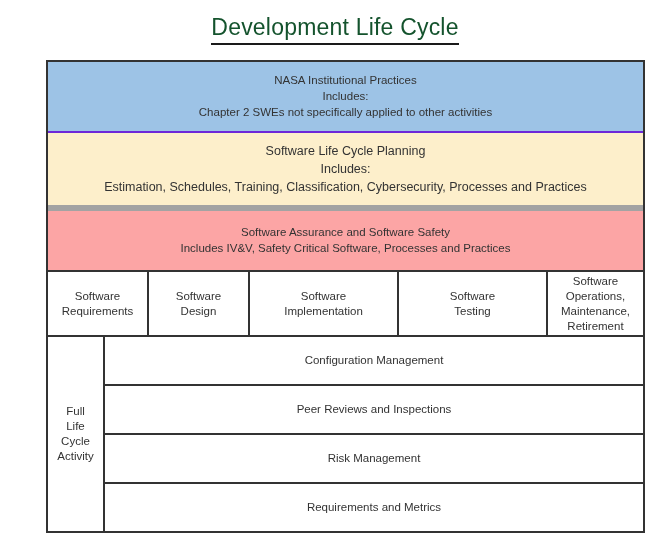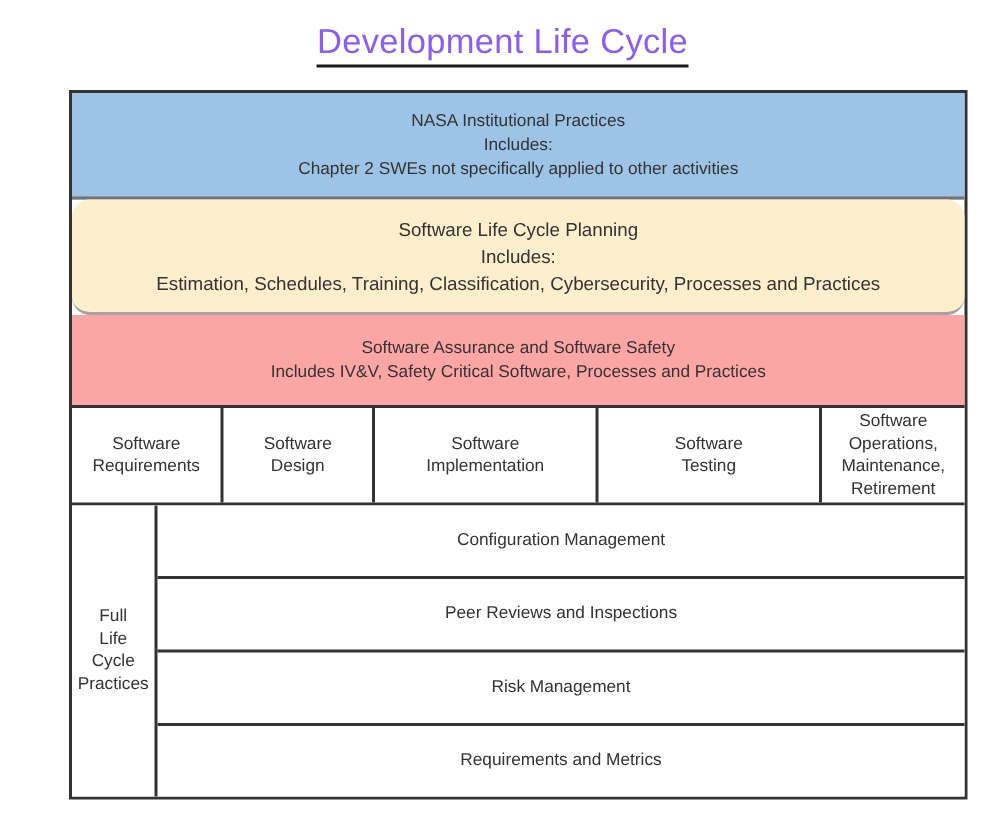--- a/index.html
+++ b/index.html
@@ -26,21 +26,21 @@
     position: absolute;
     left: 0;
     top: 14px;
     width: 670px;
     text-align: center;
   }
   .title {
     display: inline-block;
     font-size: 23px;
     font-weight: 400;
-    color: #8b5cf6;
+    color: #14532d;
     letter-spacing: 0.2px;
     border-bottom: 2px solid #1a1a1a;
     padding-bottom: 1px;
     line-height: 1.2;
   }
 
   
   .diagram {
     position: absolute;
     left: 46px;
@@ -66,29 +66,28 @@
   .band-text {
     font-size: 11.5px;
     line-height: 16px;
     white-space: pre-line;
   }
 
   
   .band-institutional {
     height: 78px;
     background: #9dc3e6;
-    border-bottom: 2px solid #737373;
+    border-bottom: 2px solid #6d28d9;
   }
 
   
   .band-planning {
     height: 85px;
     background: #fdefcb;
-    border-bottom: 2px solid #a3a3a3;
-    border-radius: 12px;
+    border-bottom: 6px solid #a3a3a3;
   }
   .band-planning .band-text {
     font-size: 12.5px;
     line-height: 18px;
   }
 
   
   .band-assurance {
     height: 68px;
     background: #fca5a5;
@@ -203,21 +202,21 @@
       <div class="phase-cell phase-w-4">Software
 Operations,
 Maintenance,
 Retirement</div>
     </div>
 
     <div class="flc-section">
       <div class="flc-label">Full
 Life
 Cycle
-Practices</div>
+Activity</div>
       <div class="flc-rows">
         <div class="flc-row">Configuration Management</div>
         <div class="flc-row">Peer Reviews and Inspections</div>
         <div class="flc-row">Risk Management</div>
         <div class="flc-row">Requirements and Metrics</div>
       </div>
     </div>
 
   </div>
 </div>

